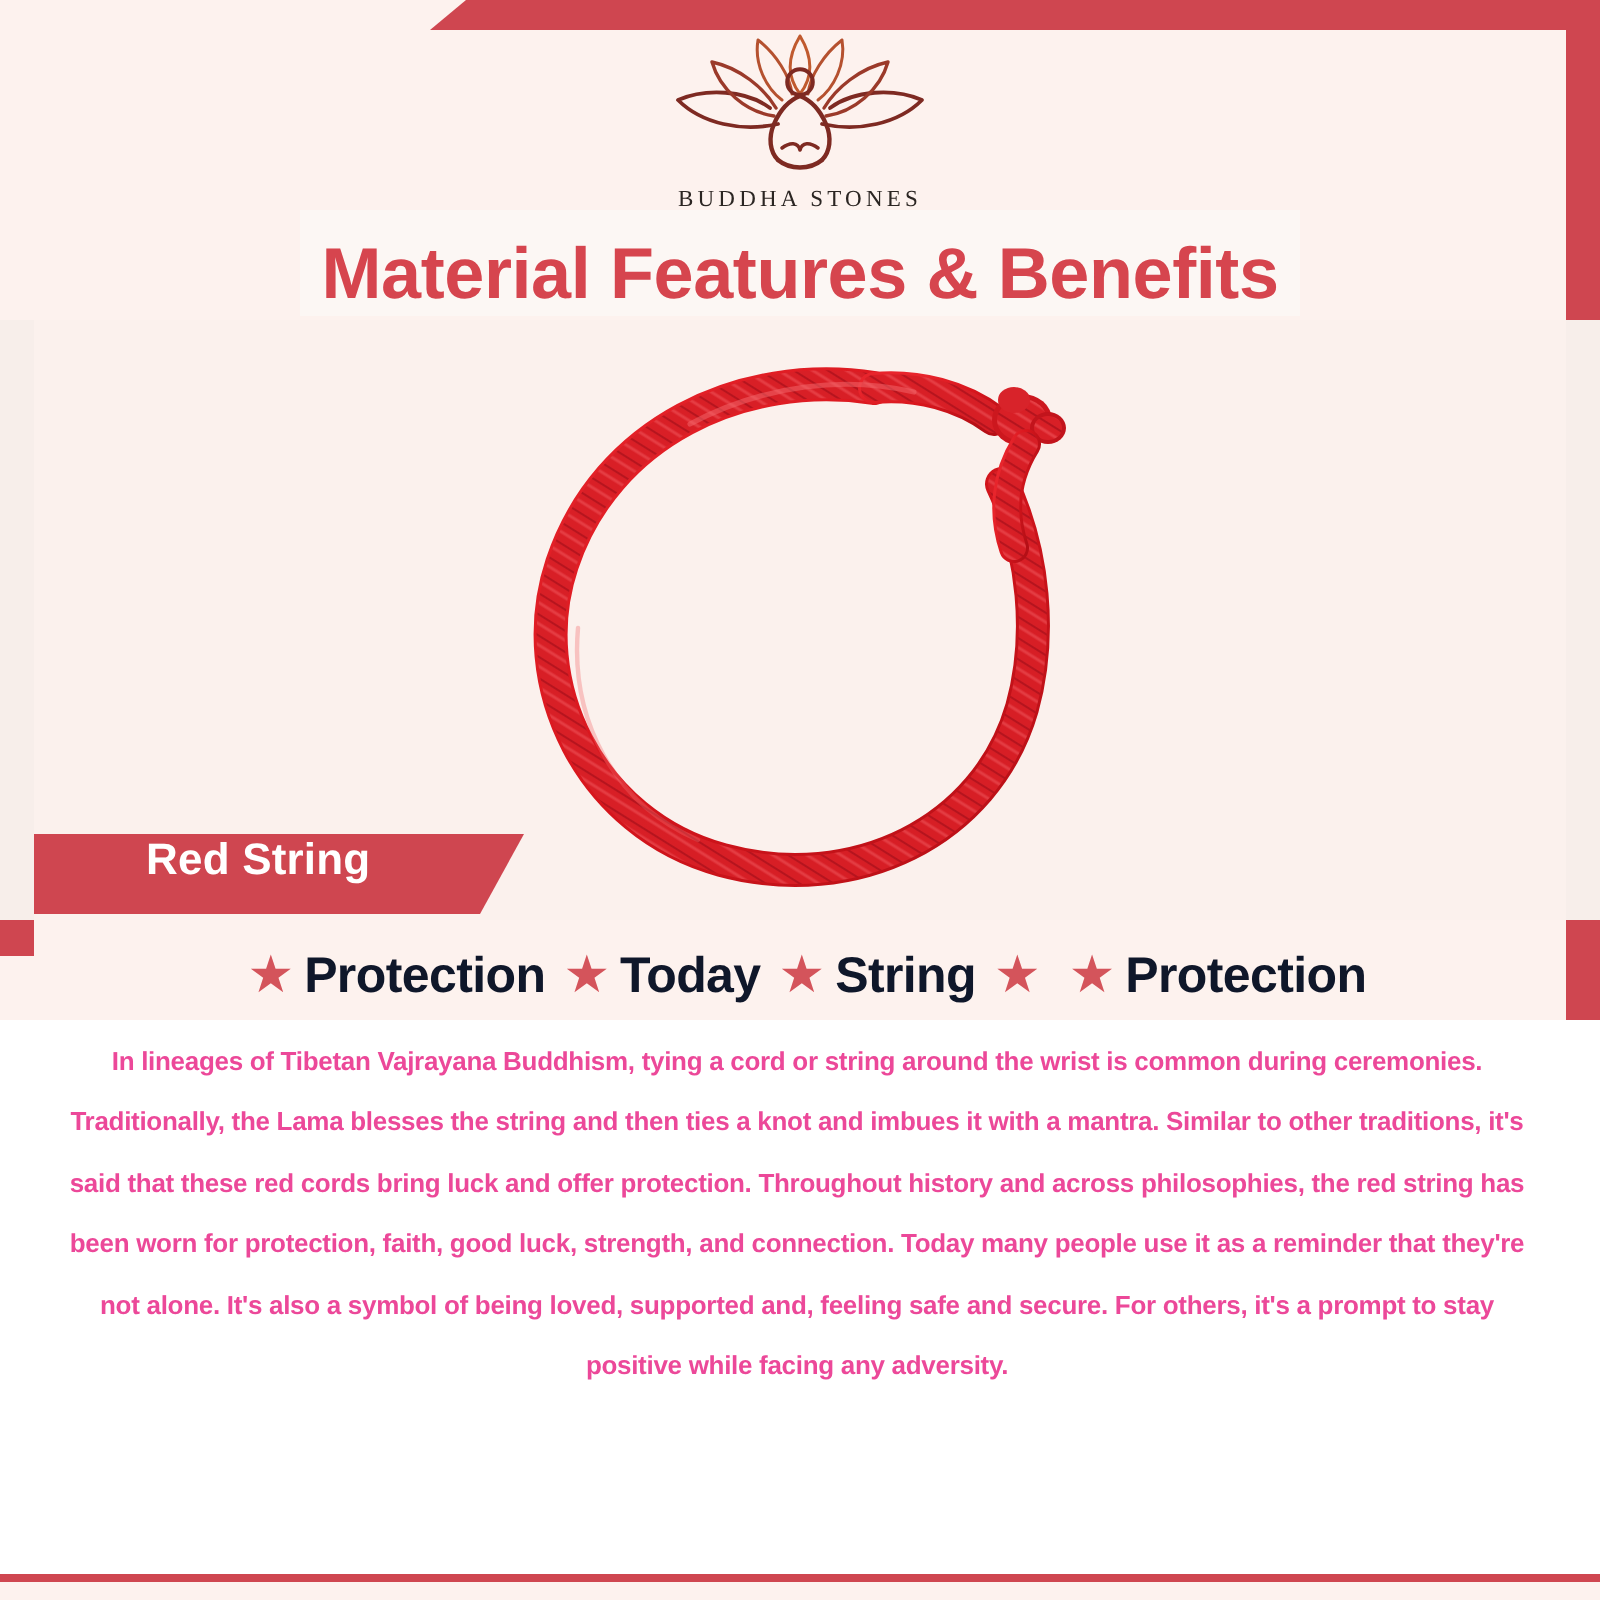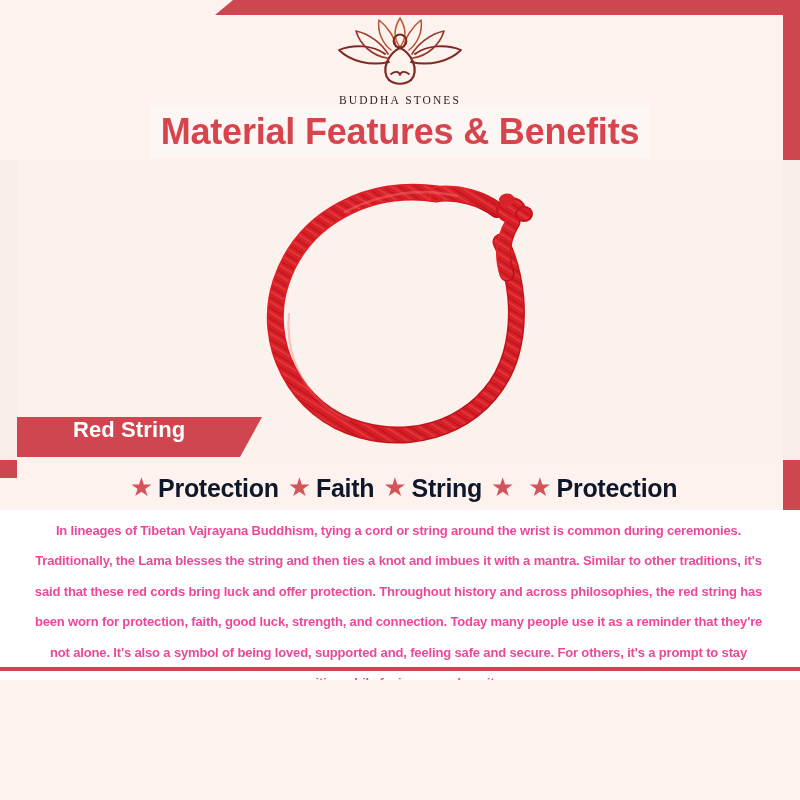--- a/index.html
+++ b/index.html
@@ -10,21 +10,21 @@
     width: 800px;
     height: 800px;
     font-family: "Liberation Sans", sans-serif;
     background: #fdf2ee;
     overflow: hidden;
   }
 
   #page {
     position: relative;
     width: 800px;
-    height: 680px;
+    height: 800px;
     background: #fdf2ee;
     overflow: hidden;
     text-decoration: underline;
   }
 
   
   .deco-top-band {
     position: absolute;
     top: 0;
     left: 215px;
@@ -90,21 +90,21 @@
   }
 
   .title-plate {
     position: absolute;
     top: 105px;
     left: 150px;
     width: 500px;
     height: 53px;
     background: #fcf7f4;
     display: flex;
-    align-items: center;
+    align-items: flex-end;
     justify-content: center;
   }
   .title-text {
     font-family: "Liberation Sans", sans-serif;
     font-weight: bold;
     font-size: 36px;
     color: #d6454e;
     letter-spacing: -0.2px;
     white-space: nowrap;
   }
@@ -303,21 +303,21 @@
     <span class="label-banner-text">Red String</span>
   </div>
 
   <div class="benefits">
     <div class="benefit">
       <span class="benefit-star">★</span>
       <span class="benefit-label">Protection</span>
     </div>
     <div class="benefit">
       <span class="benefit-star">★</span>
-      <span class="benefit-label">Faith</span>
+      <span class="benefit-label">Today</span>
     </div>
     <div class="benefit">
       <span class="benefit-star">★</span>
       <span class="benefit-label">String</span>
     </div>
     <div class="benefit">
       <span class="benefit-star">★</span>
     </div>
     <div class="benefit">
       <span class="benefit-star">★</span>

